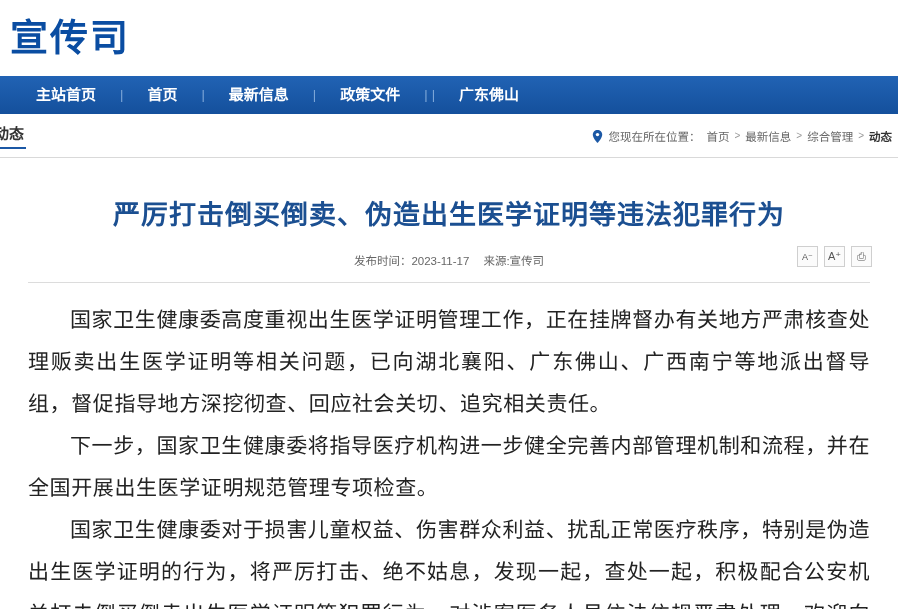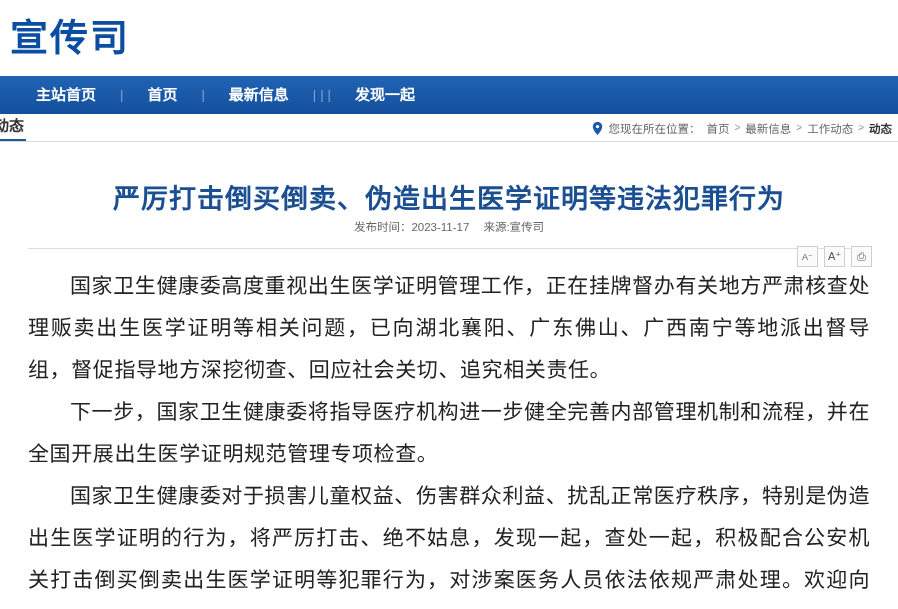--- a/index.html
+++ b/index.html
@@ -57,21 +57,21 @@
   .nav-sep {
     color: #7fa8d8;
     font-size: 13px;
     line-height: 38px;
     padding: 0 2px;
     user-select: none;
   }
 
   
   .crumb-strip {
-    height: 28px;
+    height: 44px;
     border-bottom: 1px solid #d9d9d9;
     display: flex;
     align-items: center;
     justify-content: space-between;
     padding: 0 4px 0 0;
     box-sizing: border-box;
     position: relative;
   }
   .crumb-left {
     font-size: 15px;
@@ -127,20 +127,21 @@
     font-weight: bold;
     color: #1b4f91;
     margin: 38px 0 0 0;
     line-height: 1.4;
     letter-spacing: 1px;
   }
   .article-meta {
     text-align: center;
     font-size: 11.5px;
     color: #666666;
+    margin-top: 18px;
   }
   .article-meta .meta-gap { display: inline-block; width: 14px; }
 
   .tool-box {
     position: absolute;
     right: 26px;
     top: 246px;
     display: flex;
     gap: 6px;
   }
@@ -186,40 +187,41 @@
   <div class="site-logo">宣传司</div>
 </div>
 
 <div class="nav-bar">
   <div class="nav-item">主站首页</div>
   <div class="nav-sep">|</div>
   <div class="nav-item">首页</div>
   <div class="nav-sep">|</div>
   <div class="nav-item">最新信息</div>
   <div class="nav-sep">|</div>
-  <div class="nav-sep">|</div>
-  <div class="nav-sep">|</div>
-  <div class="nav-item">发现一起</div>
+  <div class="nav-item">政策文件</div>
+  <div class="nav-sep">|</div>
+  <div class="nav-sep">|</div>
+  <div class="nav-item">广东佛山</div>
 </div>
 
 <div class="crumb-strip">
   <div class="crumb-left">动态</div>
   <div class="crumb-right">
     <span class="pin-icon">
       <svg width="11" height="13" viewBox="0 0 11 13" xmlns="http://www.w3.org/2000/svg">
         <path d="M5.5 0C2.9 0 0.8 2.1 0.8 4.7c0 3.5 4.7 8.3 4.7 8.3s4.7-4.8 4.7-8.3C10.2 2.1 8.1 0 5.5 0z" fill="#1b58a5"></path>
         <circle cx="5.5" cy="4.6" r="1.7" fill="#ffffff"></circle>
       </svg>
     </span>
     <span class="crumb-text">您现在所在位置：</span>
     <a href="#">首页</a>
     <span class="gt">&gt;</span>
     <a href="#">最新信息</a>
     <span class="gt">&gt;</span>
-    <a href="#">工作动态</a>
+    <a href="#">综合管理</a>
     <span class="gt">&gt;</span>
     <span class="crumb-current">动态</span>
   </div>
 </div>
 
 <div class="article-wrap">
 
   <h1 class="article-title">严厉打击倒买倒卖、伪造出生医学证明等违法犯罪行为</h1>
 
   <div class="article-meta">

